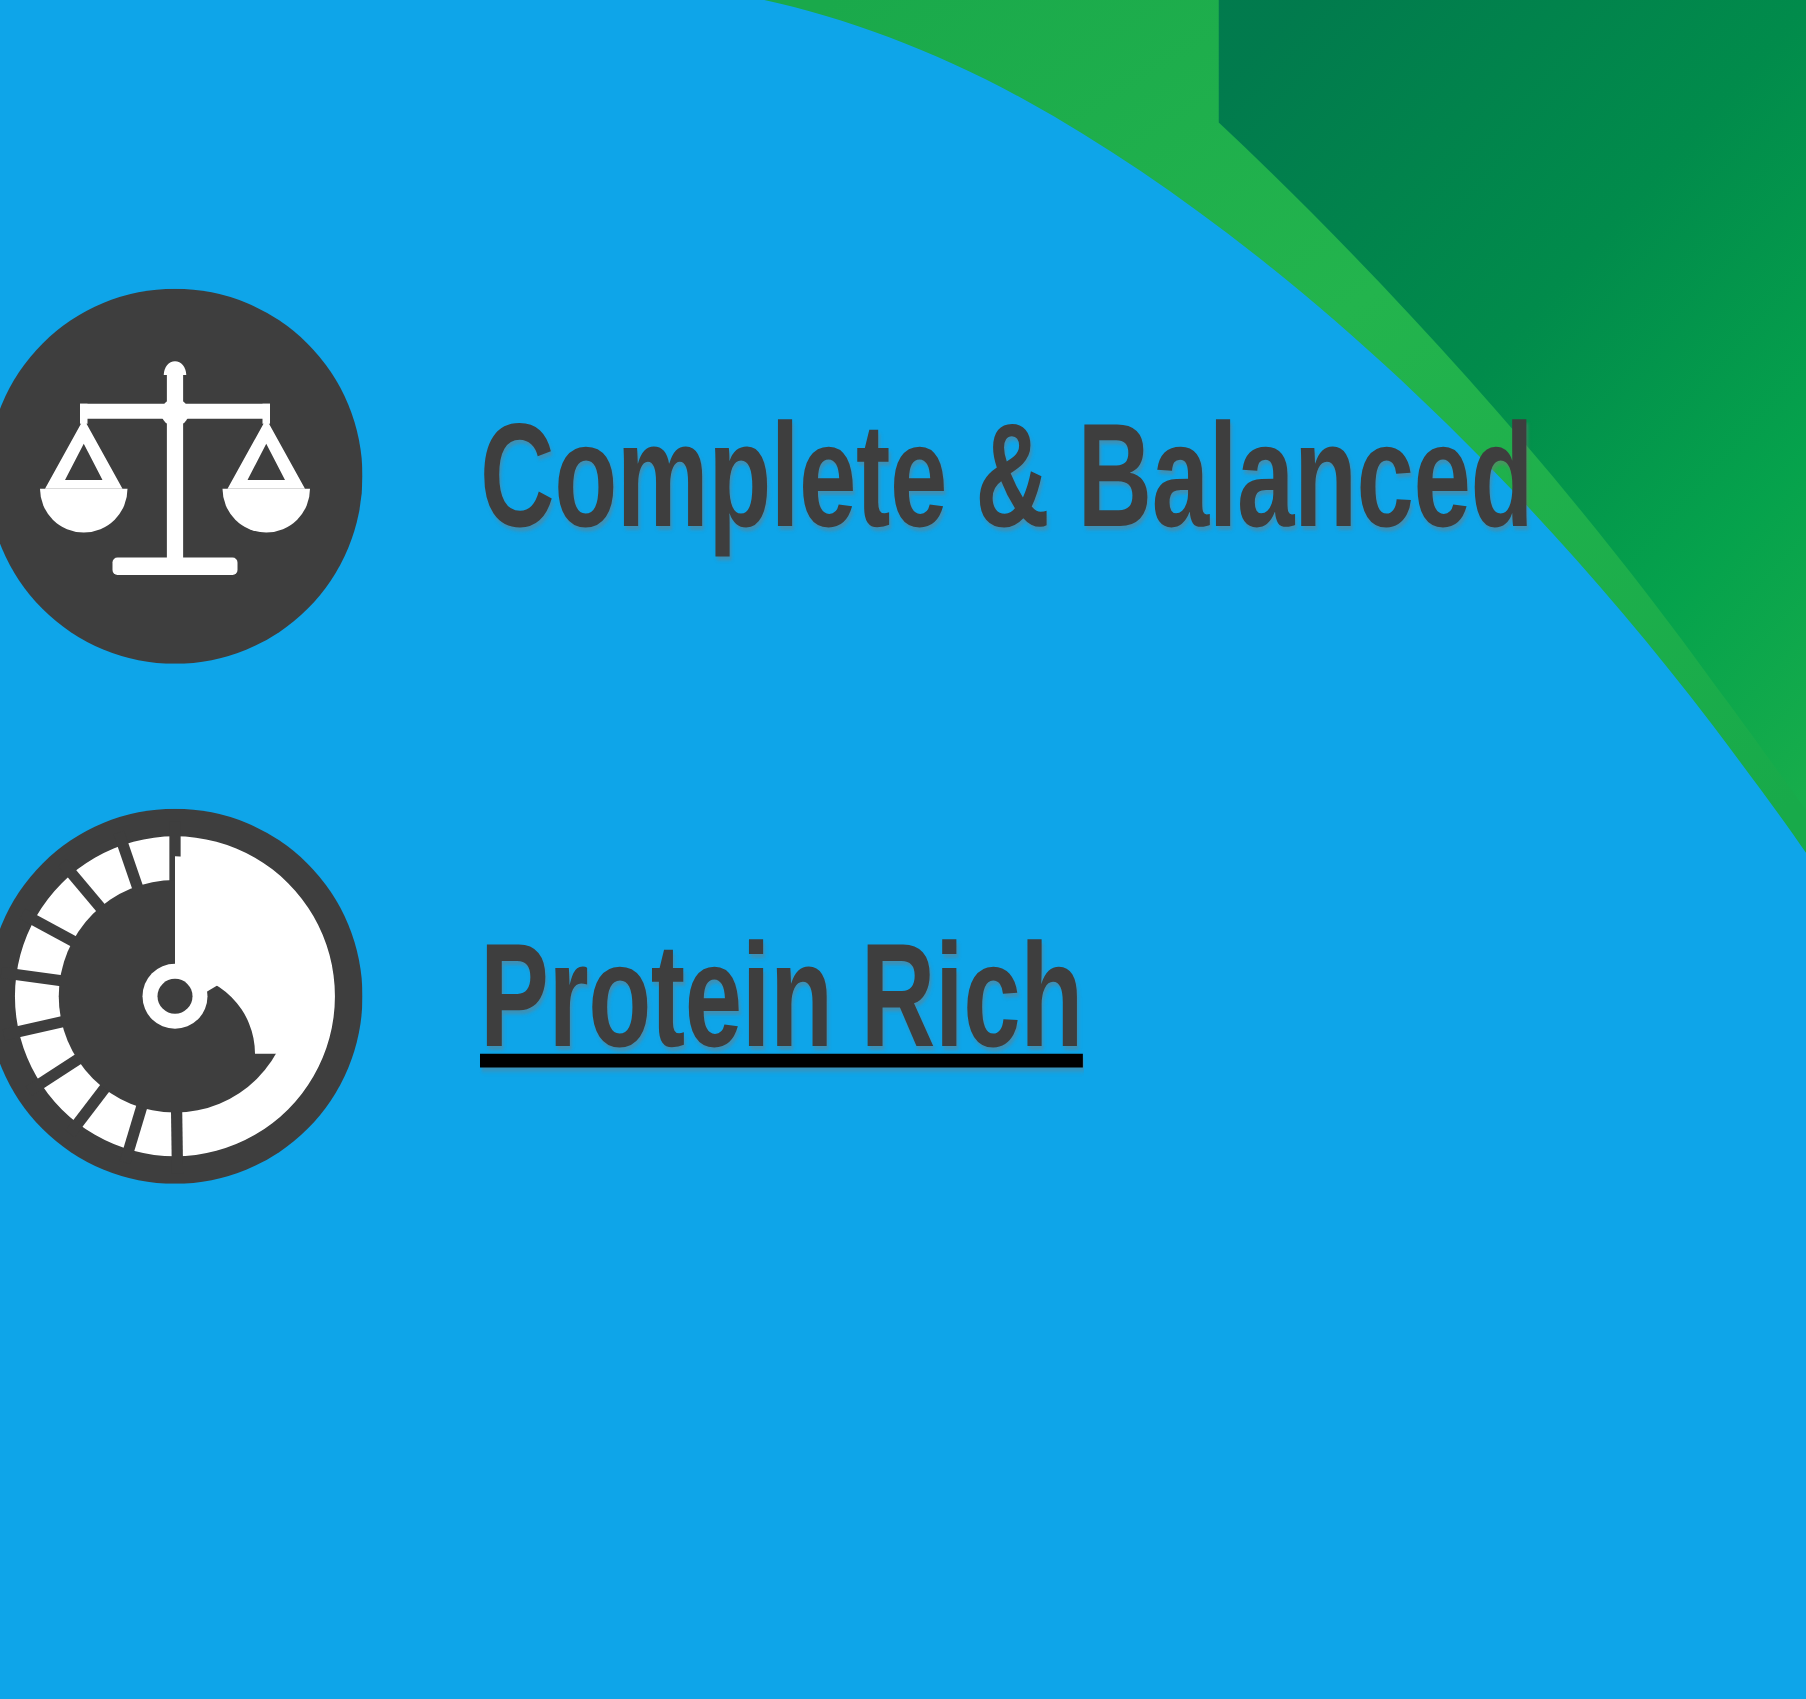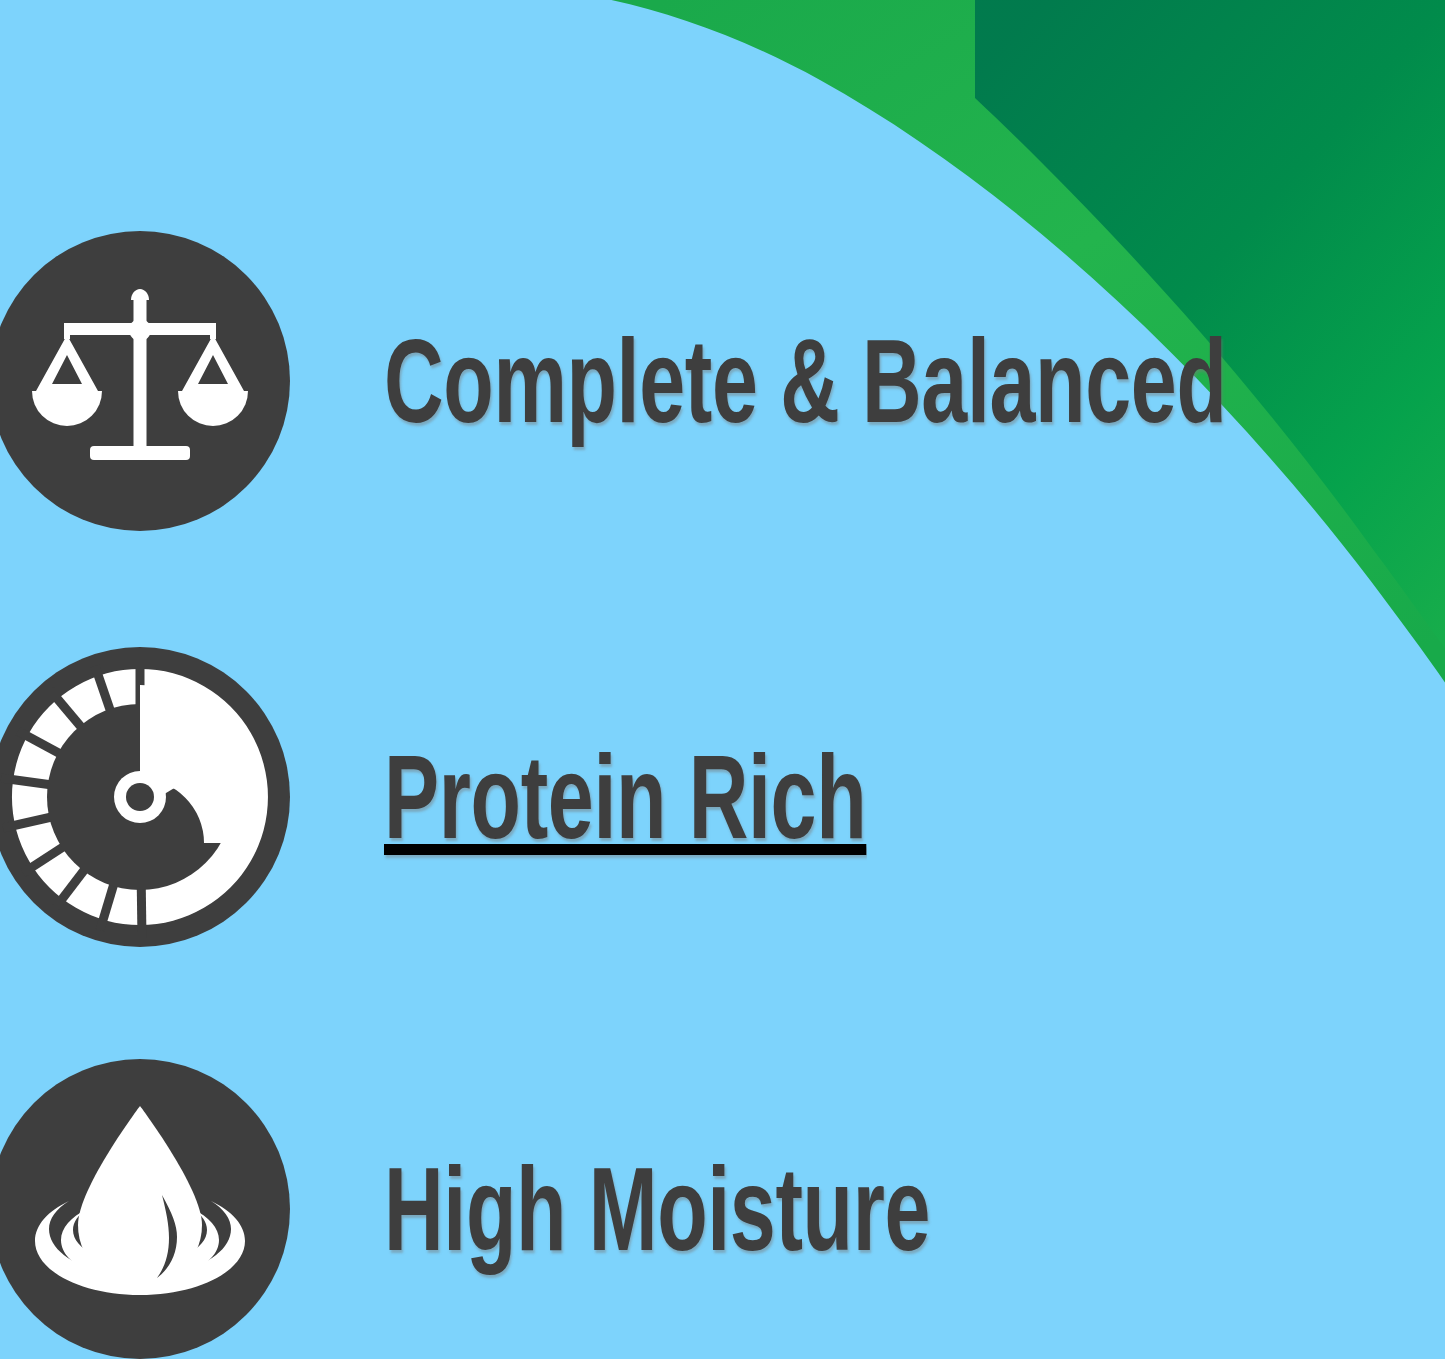--- a/index.html
+++ b/index.html
@@ -8,21 +8,21 @@
     padding: 0;
     background: #ffffff;
   }
   body {
     font-family: "Liberation Sans", sans-serif;
   }
   #canvas {
     position: relative;
     width: 1445px;
     height: 1359px;
-    background: #7dd3fc;
+    background: #0ea5e9;
     overflow: hidden;
   }
 
   
   #swoosh {
     position: absolute;
     top: 0;
     left: 0;
     width: 1445px;
     height: 1359px;
@@ -166,36 +166,14 @@
 
         <path d="M146 138 L206 104 L216 122 L156 158 Z" fill="#ffffff"></path>
 
         <circle cx="150" cy="150" r="26" fill="#ffffff"></circle>
         <circle cx="150" cy="150" r="14" fill="#3e3e3e"></circle>
       </svg>
     </div>
     <div class="feature-label">Protein Rich</div>
   </div>
 
-  <div class="feature-row" id="row-2">
-    <div class="feature-icon">
-      <svg viewBox="0 0 300 300" aria-hidden="true">
-        <circle cx="150" cy="150" r="150" fill="#3e3e3e"></circle>
-
-        <path d="M150 236 c-58 0 -105 -24 -105 -54 c0 -16 13 -30 34 -40
-                 c-13 8 -20 18 -20 28 c0 26 40 47 91 47 c51 0 91 -21 91 -47
-                 c0 -10 -7 -20 -20 -28 c21 10 34 24 34 40 c0 30 -47 54 -105 54 z" fill="#ffffff"></path>
-
-        <path d="M150 222 c-44 0 -79 -18 -79 -41 c0 -12 10 -23 26 -31
-                 c-9 6 -14 13 -14 21 c0 19 30 34 67 34 c37 0 67 -15 67 -34
-                 c0 -8 -5 -15 -14 -21 c16 8 26 19 26 31 c0 23 -35 41 -79 41 z" fill="#ffffff"></path>
-
-        <path d="M150 47 C150 47 88 129 88 166 c0 34 28 62 62 62
-                 c34 0 62 -28 62 -62 C212 129 150 47 150 47 z" fill="#ffffff"></path>
-
-        <path d="M172 136 c10 18 15 30 15 42 c0 18 -8 32 -20 41
-                 c8 -11 12 -24 12 -40 c0 -14 -3 -27 -7 -43 z" fill="#3e3e3e"></path>
-      </svg>
-    </div>
-    <div class="feature-label">High Moisture</div>
-  </div>
 
 </div>
 
 </body></html>

